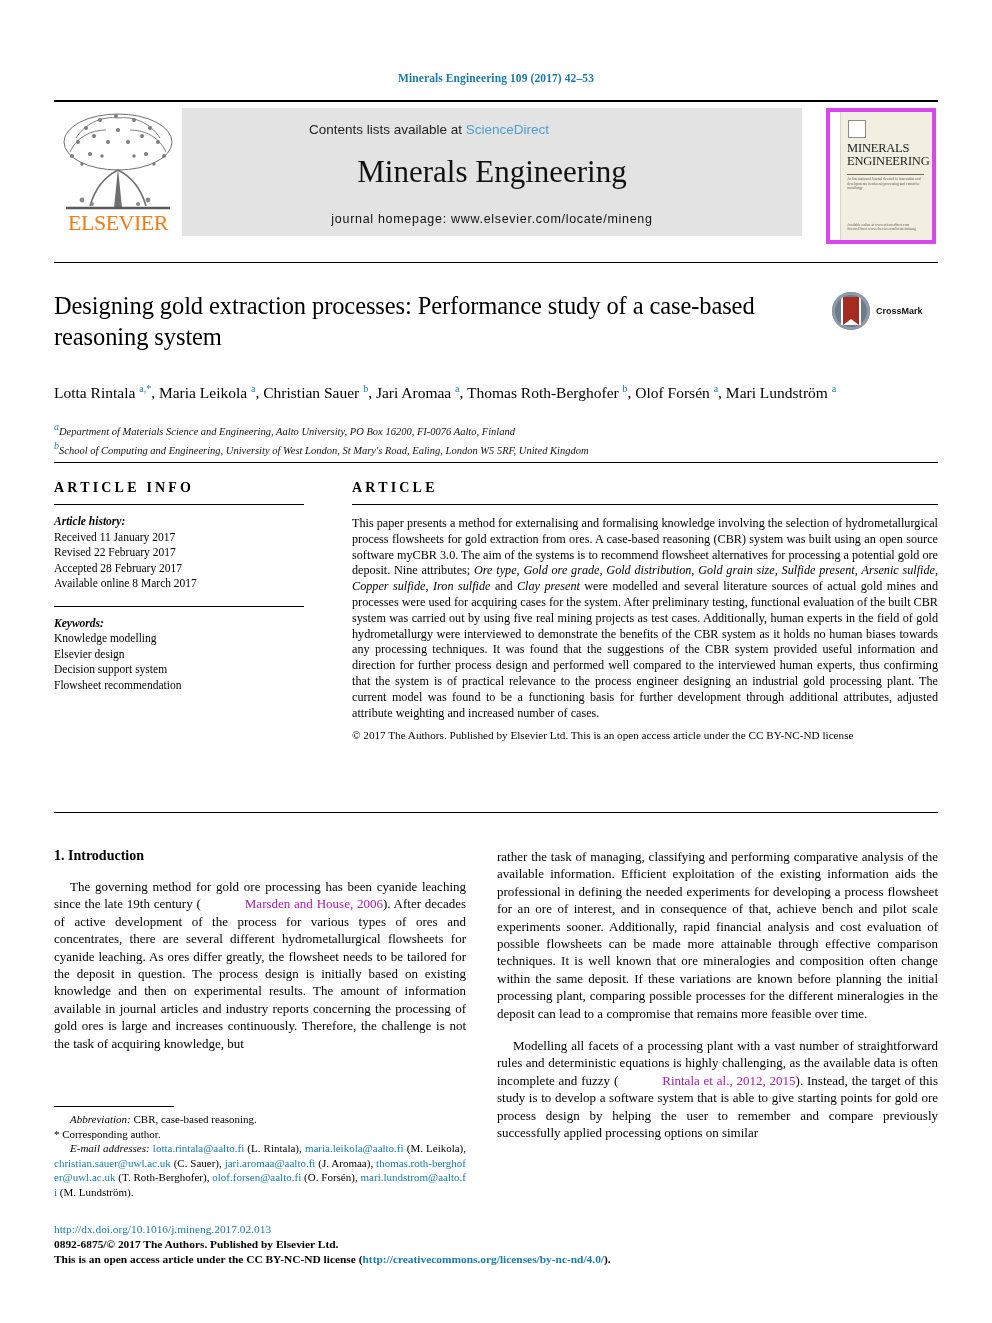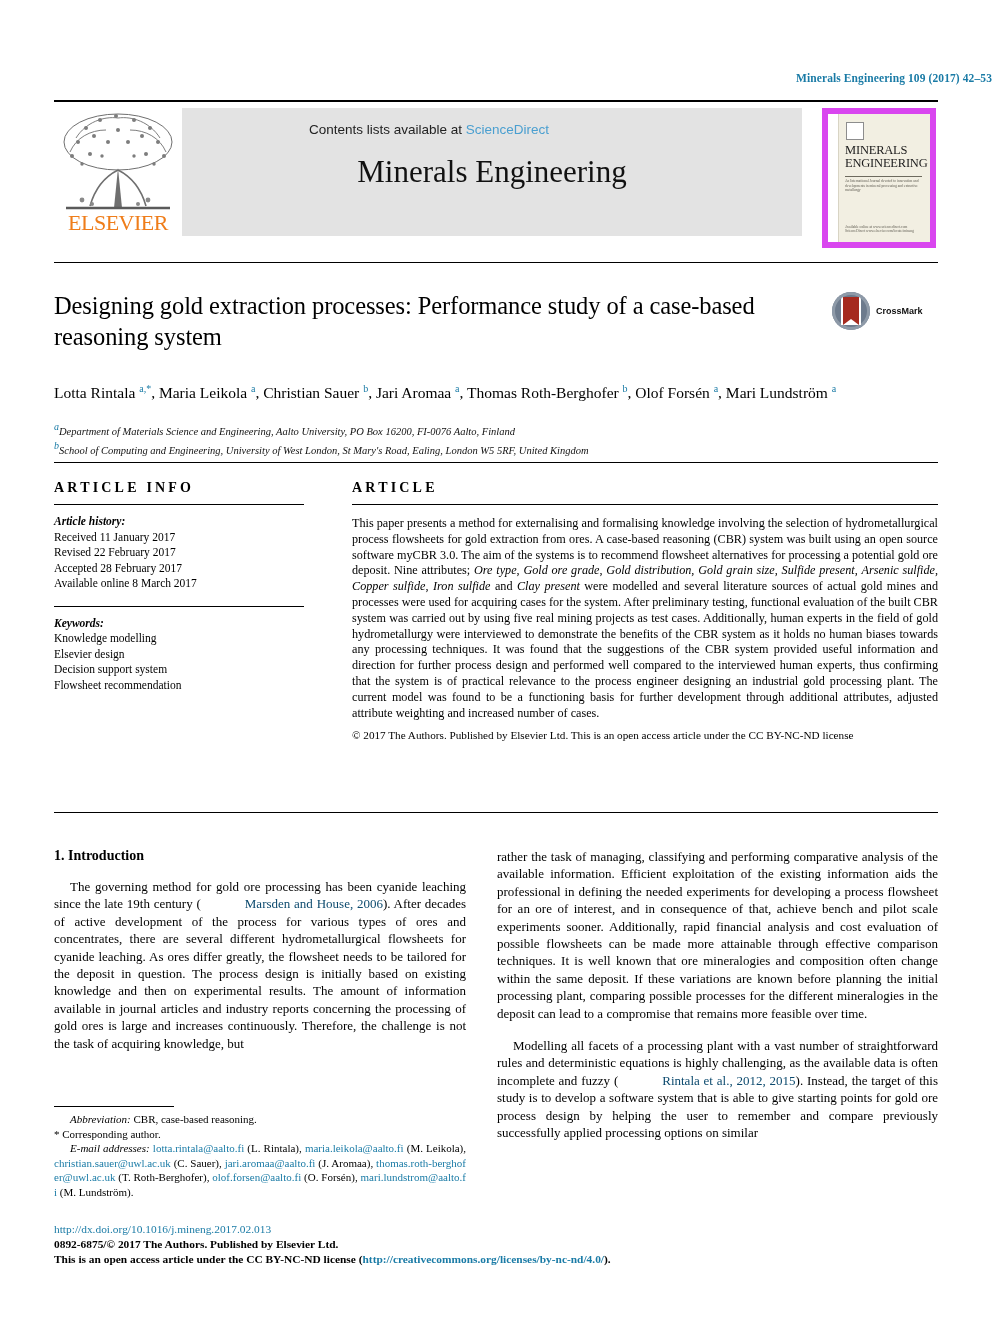--- a/index.html
+++ b/index.html
@@ -21,21 +21,21 @@
     width: 992px;
     height: 1323px;
     background: #ffffff;
   }
 
   
   .running-head {
     position: absolute;
     left: 0; top: 72px;
     width: 992px;
-    text-align: right;
+    text-align: center;
     font-size: 11.5px;
     font-weight: bold;
     color: #1a7ba6;
     letter-spacing: .1px;
   }
 
   
   .masthead {
     position: absolute;
     left: 54px; top: 100px;
@@ -101,21 +101,21 @@
     font-family: "Liberation Sans", sans-serif;
     font-size: 12.5px;
     letter-spacing: .7px;
     color: #111;
   }
   .cover-thumb {
     position: absolute;
     right: 2px; top: 2px;
     width: 102px;
     height: 128px;
-    border: 6px solid #d946ef;
+    border: 4px solid #d946ef;
     background: #f2efe2;
     overflow: hidden;
   }
   .cover-strip {
     position: absolute;
     left: 0; top: 0; bottom: 0;
     width: 10px;
     background: #ffffff;
     border-right: 1px solid #d8d4c4;
   }
@@ -327,21 +327,21 @@
     margin: 0 0 14px 0;
   }
   .para {
     font-size: 13px;
     line-height: 17.4px;
     text-align: justify;
     margin: 0;
     text-indent: 16px;
   }
   .para + .para { margin-top: 15px; }
-  .para .lnk { color: #0c4a6e; text-decoration: none; padding-left: 44px; }
+  .para .lnk { color: #a21caf; text-decoration: none; padding-left: 44px; }
 
   
   .foot-rule {
     position: absolute;
     left: 54px; top: 1106px;
     width: 120px;
     border-top: 1.2px solid #000;
   }
   .footnotes {
     position: absolute;
@@ -421,20 +421,21 @@
           </g>
         </svg>
         <div class="elsevier-word">ELSEVIER</div>
       </div>
 
       <div class="mast-center">
         <div class="contents-line">
           <span>Contents lists available at </span><span class="sd">ScienceDirect</span>
         </div>
         <div class="journal-name">Minerals Engineering</div>
+        <div class="journal-home">journal homepage: www.elsevier.com/locate/mineng</div>
       </div>
 
       <div class="cover-thumb">
         <div class="cover-strip"></div>
         <div class="cover-elsmark"></div>
         <div class="cover-title">
           <div>MINERALS</div>
           <div>ENGINEERING</div>
         </div>
         <div class="cover-rule"></div>

